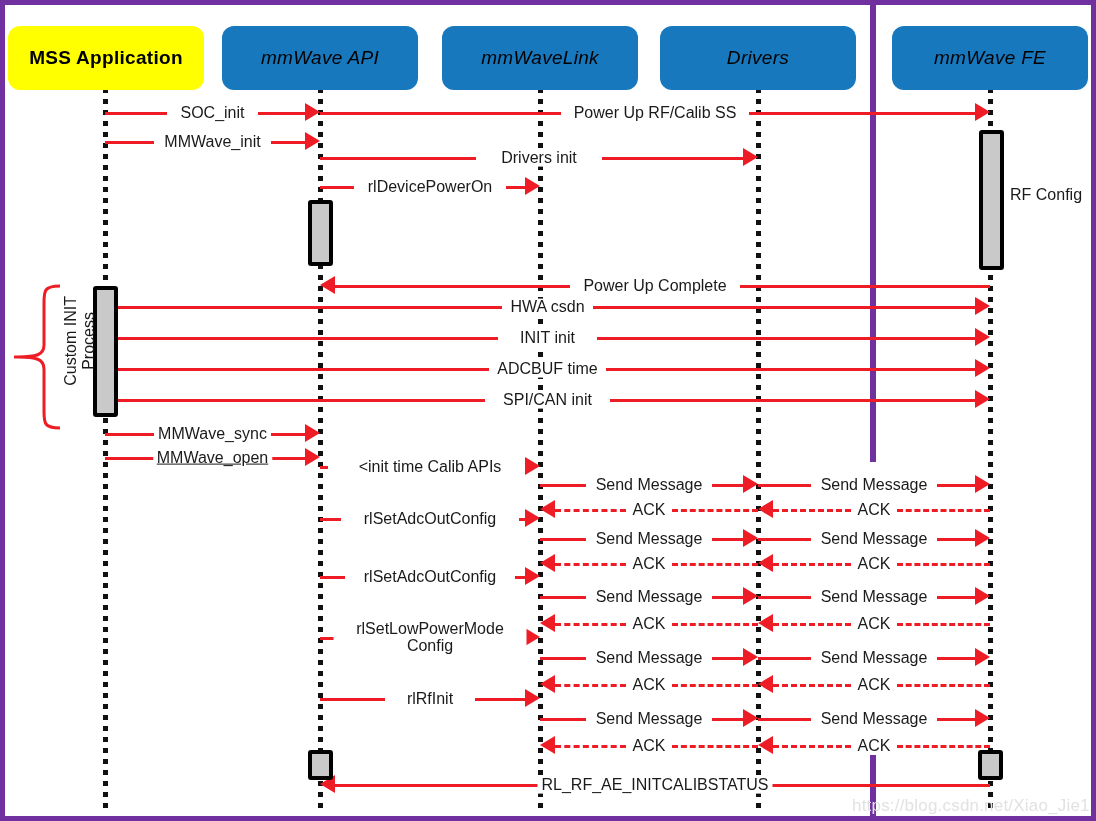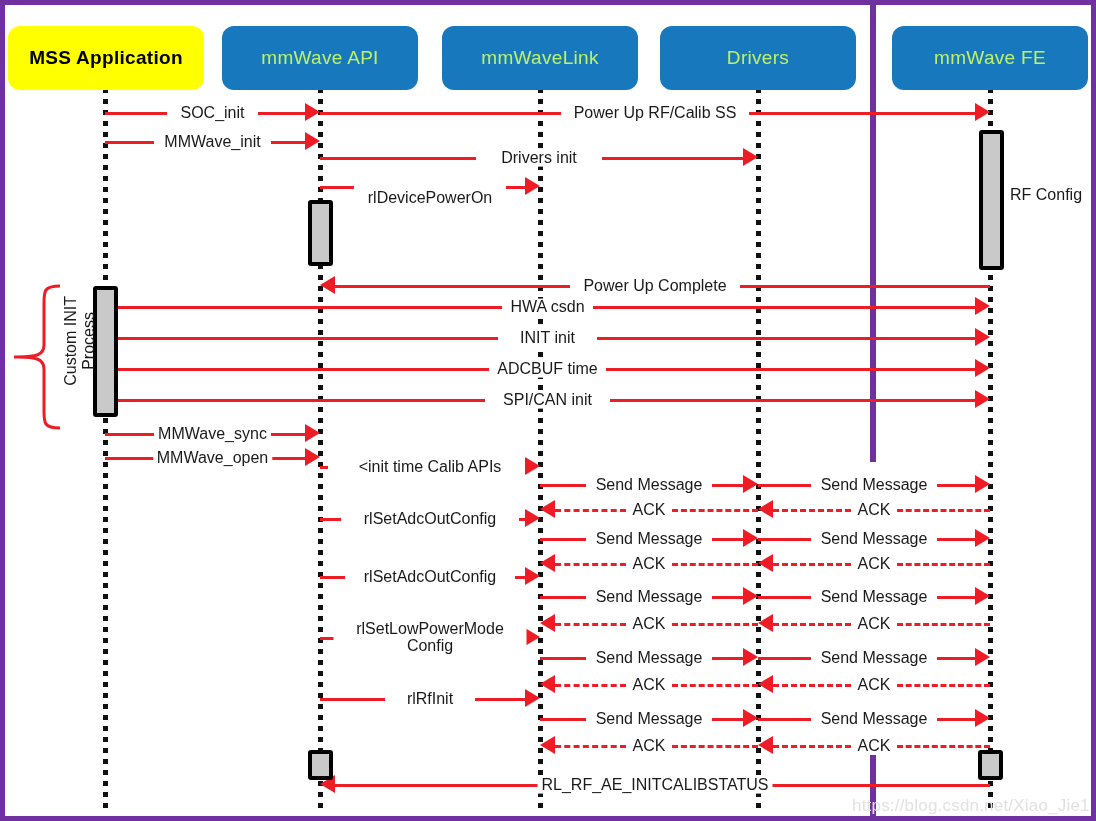--- a/index.html
+++ b/index.html
@@ -7,21 +7,21 @@
   #canvas{
     position:relative;width:1096px;height:821px;background:#ffffff;
     box-sizing:border-box;border:5px solid #7030a0;overflow:hidden;
   }
   
   .actor{
     position:absolute;border-radius:12px;display:flex;align-items:center;
     justify-content:center;text-align:center;box-sizing:border-box;
     font-size:19px;letter-spacing:.3px;
   }
-  .actor.blue{background:#1878be;color:#bef264;}
+  .actor.blue{background:#1878be;color:#000000;font-style:italic;}
   .actor.yellow{background:#ffff00;color:#000000;font-weight:bold;}
   
   .lifeline{
     position:absolute;width:5px;
     background-image:linear-gradient(to bottom,#111 0 5px,rgba(0,0,0,0) 5px 11px);
     background-size:5px 11px;
   }
   
   .activation{
     position:absolute;background:#c9c9c9;border:4px solid #000;
@@ -94,21 +94,21 @@
       <div class="msg" style="left: 0px; top: 152px;">
         <div class="seg" style="left: 315px; width: 156.2px;"></div>
         <div class="seg" style="left: 596.8px; width: 141.2px;"></div>
         <div class="arrow right" style="left: 738px;"></div>
         <div class="mlabel" style="left: 534px; top: 1px;">Drivers init</div>
       </div>
       <div class="msg" style="left: 0px; top: 181px;">
         <div class="seg" style="left: 315px; width: 34px;"></div>
         <div class="seg" style="left: 501px; width: 19px;"></div>
         <div class="arrow right" style="left: 520px;"></div>
-        <div class="mlabel" style="left: 425px; top: 12px;">rlDevicePowerOn</div>
+        <div class="mlabel" style="left: 425px; top: 1px;">rlDevicePowerOn</div>
       </div>
       <div class="msg" style="left: 0px; top: 280px;">
         <div class="seg" style="left: 330px; width: 235.2px;"></div>
         <div class="seg" style="left: 734.8px; width: 250.2px;"></div>
         <div class="arrow left" style="left: 315px;"></div>
         <div class="mlabel" style="left: 650px; top: 1px;">Power Up Complete</div>
       </div>
       <div class="msg" style="left: 0px; top: 301px;">
         <div class="seg" style="left: 100px; width: 397.3px;"></div>
         <div class="seg" style="left: 587.7px; width: 382.3px;"></div>
@@ -136,21 +136,21 @@
       <div class="msg" style="left: 0px; top: 428px;">
         <div class="seg" style="left: 100px; width: 49.1px;"></div>
         <div class="seg" style="left: 265.9px; width: 34.1px;"></div>
         <div class="arrow right" style="left: 300px;"></div>
         <div class="mlabel" style="left: 207.5px; top: 1px;">MMWave_sync</div>
       </div>
       <div class="msg" style="left: 0px; top: 452px;">
         <div class="seg" style="left: 100px; width: 49.1px;"></div>
         <div class="seg" style="left: 265.9px; width: 34.1px;"></div>
         <div class="arrow right" style="left: 300px;"></div>
-        <div class="mlabel" style="left: 207.5px; top: 1px;">MMWave_open</div>
+        <div class="mlabel" style="left: 207.5px; top: 1px; text-decoration: underline;">MMWave_open</div>
       </div>
       <div class="msg" style="left: 0px; top: 461px;">
         <div class="seg" style="left: 315px; width: 7.6px;"></div>
         <div class="seg" style="left: 527.4px; width: 0px;"></div>
         <div class="arrow right" style="left: 520px;"></div>
         <div class="mlabel" style="left: 425px; top: 1px;">&lt;init time Calib APIs</div>
       </div>
       <div class="msg" style="left: 0px; top: 479px;">
         <div class="seg" style="left: 535px; width: 46.2px;"></div>
         <div class="seg" style="left: 706.8px; width: 31.2px;"></div>

